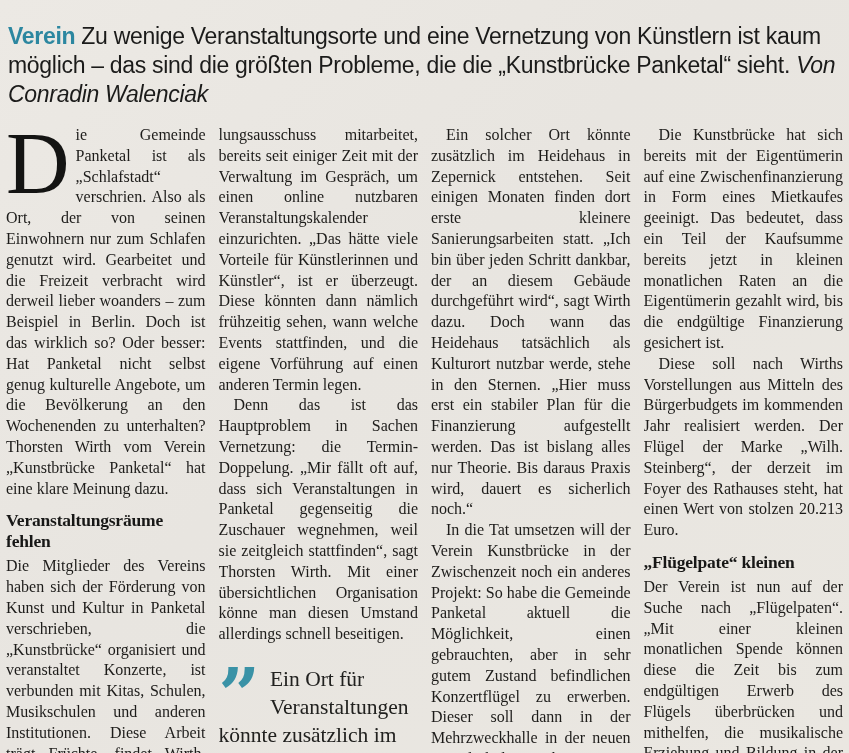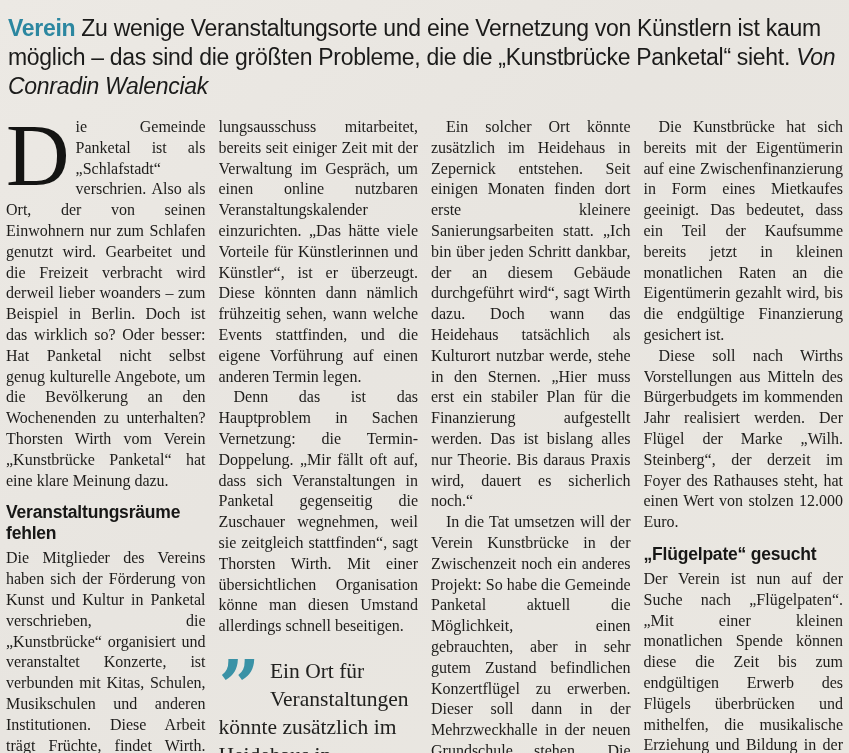--- a/index.html
+++ b/index.html
@@ -3,21 +3,21 @@
 <meta charset="utf-8">
 <style>
   html,body{margin:0;padding:0;}
   body{
     width:849px;height:753px;overflow:hidden;
     background:linear-gradient(135deg,#ece9e4 0%,#e8e5e0 45%,#eae7e1 100%);
     font-family:"Liberation Serif","DejaVu Serif",serif;
     color:#1d1c1a;
     -webkit-font-smoothing:antialiased;
   }
-  .page{width:849px;height:605px;box-sizing:border-box;padding:12px 6px 0 6px;border-radius:23px;}
+  .page{width:849px;height:605px;box-sizing:border-box;padding:20px 6px 0 6px;border-radius:23px;}
 
   
   .headline{
     font-family:"Liberation Sans","DejaVu Sans",sans-serif;
     font-size:23px;line-height:29px;letter-spacing:-0.3px;
     color:#1b1b1a;margin:2px 2px 0 2px;
   }
   .kicker{color:#2c87a0;font-weight:bold;}
   .byline{font-style:italic;}
 
@@ -35,21 +35,21 @@
   
   .dropcap{
     float:left;
     font-size:88px;line-height:70px;
     padding:4px 6px 0 0;
     color:#141413;
   }
 
   
   .subhead{
-    font-family:Liberation Sans, sans-serif;
+    font-family:Liberation Serif, serif;
     font-weight:bold;font-size:17.5px;line-height:21px;
     text-align:left;letter-spacing:-0.2px;
     margin:11px 0 4px 0 !important;
     color:#171716;
   }
 
   
   .pullquote{
     margin:20px 0 18px 0;
     font-size:21.5px;line-height:28px;text-align:left;
@@ -88,20 +88,20 @@
 
     </div>
 
     <div class="col">
       <p class="indent">Ein solcher Ort könnte zusätzlich im Heidehaus in Zepernick entstehen. Seit einigen Monaten finden dort erste kleinere Sanierungsarbeiten statt. „Ich bin über jeden Schritt dankbar, der an diesem Gebäude durchgeführt wird“, sagt Wirth dazu. Doch wann das Heidehaus tatsächlich als Kulturort nutzbar werde, stehe in den Sternen. „Hier muss erst ein stabiler Plan für die Finanzierung aufgestellt werden. Das ist bislang alles nur Theorie. Bis daraus Praxis wird, dauert es sicherlich noch.“</p>
       <p class="indent">In die Tat umsetzen will der Verein Kunstbrücke in der Zwischenzeit noch ein anderes Projekt: So habe die Gemeinde Panketal aktuell die Möglichkeit, einen gebrauchten, aber in sehr gutem Zustand befindlichen Konzertflügel zu erwerben. Dieser soll dann in der Mehrzweckhalle in der neuen Grundschule stehen. „Die derzeitige Eigentümerin des Flügels hat keine Möglichkeit, das Instrument bis zur Fertigstellung der Schule zu behalten oder zu lagern“, weiß Wirth. Deshalb sei eine rasche Zwischenlösung gefragt, um den Flügel für die Gemeinde zu sichern.</p>
     </div>
 
     <div class="col">
       <p class="indent">Die Kunstbrücke hat sich bereits mit der Eigentümerin auf eine Zwischenfinanzierung in Form eines Mietkaufes geeinigt. Das bedeutet, dass ein Teil der Kaufsumme bereits jetzt in kleinen monatlichen Raten an die Eigentümerin gezahlt wird, bis die endgültige Finanzierung gesichert ist.</p>
-      <p class="indent">Diese soll nach Wirths Vorstellungen aus Mitteln des Bürgerbudgets im kommenden Jahr realisiert werden. Der Flügel der Marke „Wilh. Steinberg“, der derzeit im Foyer des Rathauses steht, hat einen Wert von stolzen 12.000 Euro.</p>
-      <p class="subhead">„Flügelpate“ gesucht</p>
+      <p class="indent">Diese soll nach Wirths Vorstellungen aus Mitteln des Bürgerbudgets im kommenden Jahr realisiert werden. Der Flügel der Marke „Wilh. Steinberg“, der derzeit im Foyer des Rathauses steht, hat einen Wert von stolzen 20.213 Euro.</p>
+      <p class="subhead">„Flügelpate“ kleinen</p>
       <p>Der Verein ist nun auf der Suche nach „Flügelpaten“. „Mit einer kleinen monatlichen Spende können diese die Zeit bis zum endgültigen Erwerb des Flügels überbrücken und mithelfen, die musikalische Erziehung und Bildung in der Gemeinde gegenwärtig und zukünftig auf noch breitere Beine zu stellen“, sagt Thorsten Wirth dazu. „Je mehr ‚Flügelpaten‘ wir finden, um so geringer wird der monatliche Betrag für jeden einzelnen Paten.“ Fünf Personen haben sich bereits gefunden, darunter auch Bürgermeister Wonke.</p>
 
     </div>
 
   </div>
 </div>
 
 </body></html>

